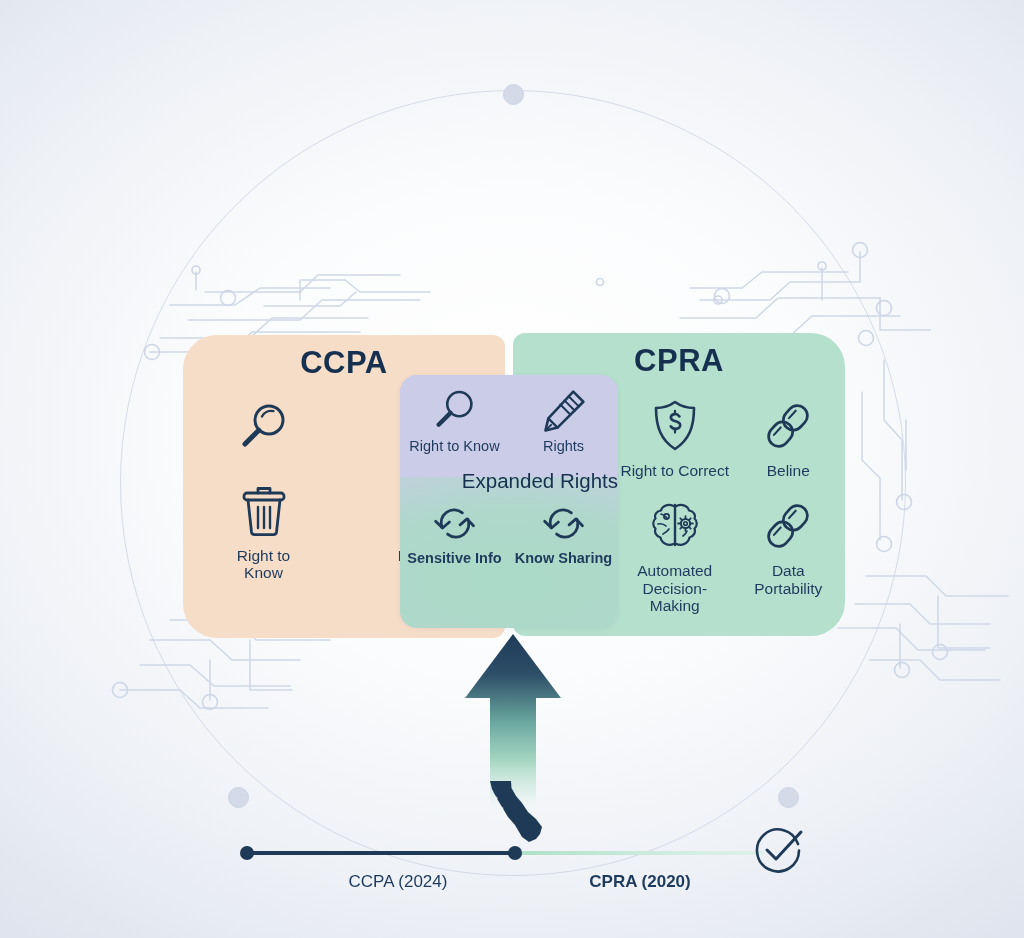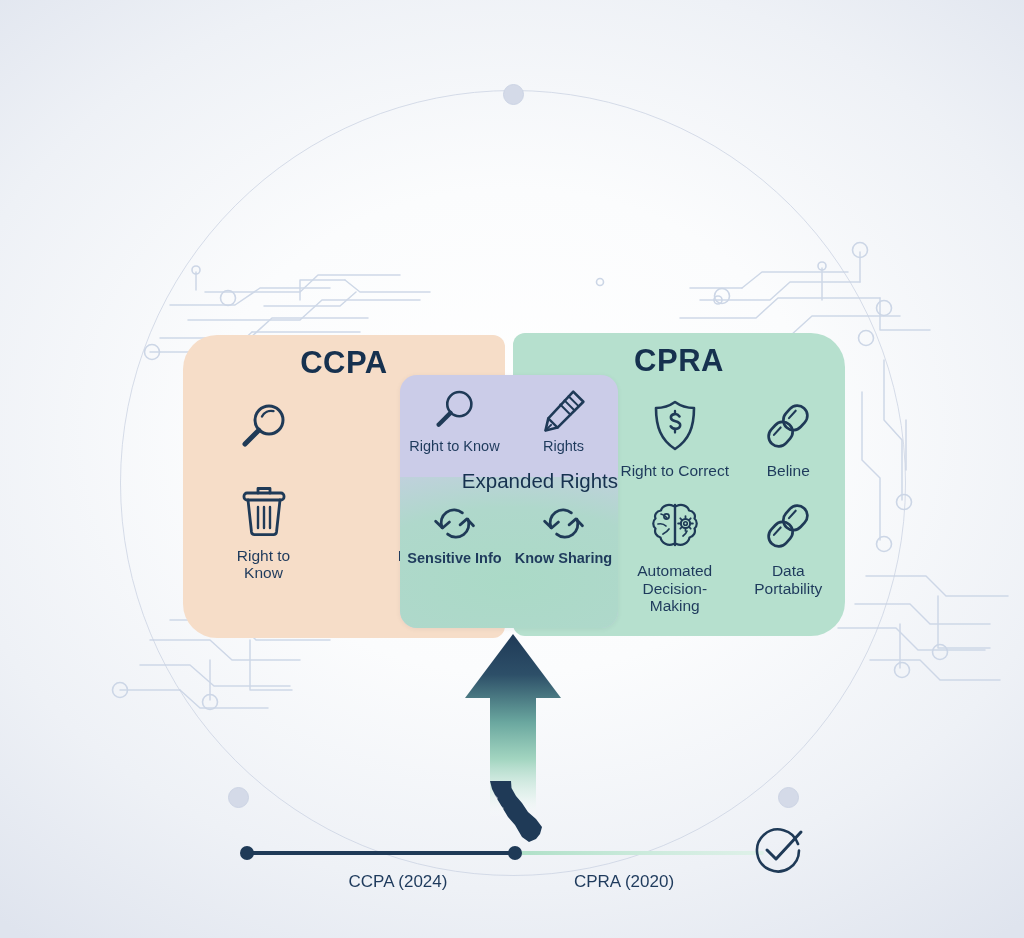--- a/index.html
+++ b/index.html
@@ -227,21 +227,21 @@
     top: -22px;
   }
   .tl-label {
     position: absolute;
     font-size: 17px;
     color: #1e3a5c;
     text-align: center;
     top: 26px;
   }
   .tl-label.a { left: 48px;  width: 220px; }
-  .tl-label.b { left: 274px; width: 220px; }
+  .tl-label.b { left: 290px; width: 220px; font-weight: bold; }
 
   svg { display: block; }
 </style>
 </head>
 <body>
 
 <div id="stage">
 
   <div class="bg-layer">
 

